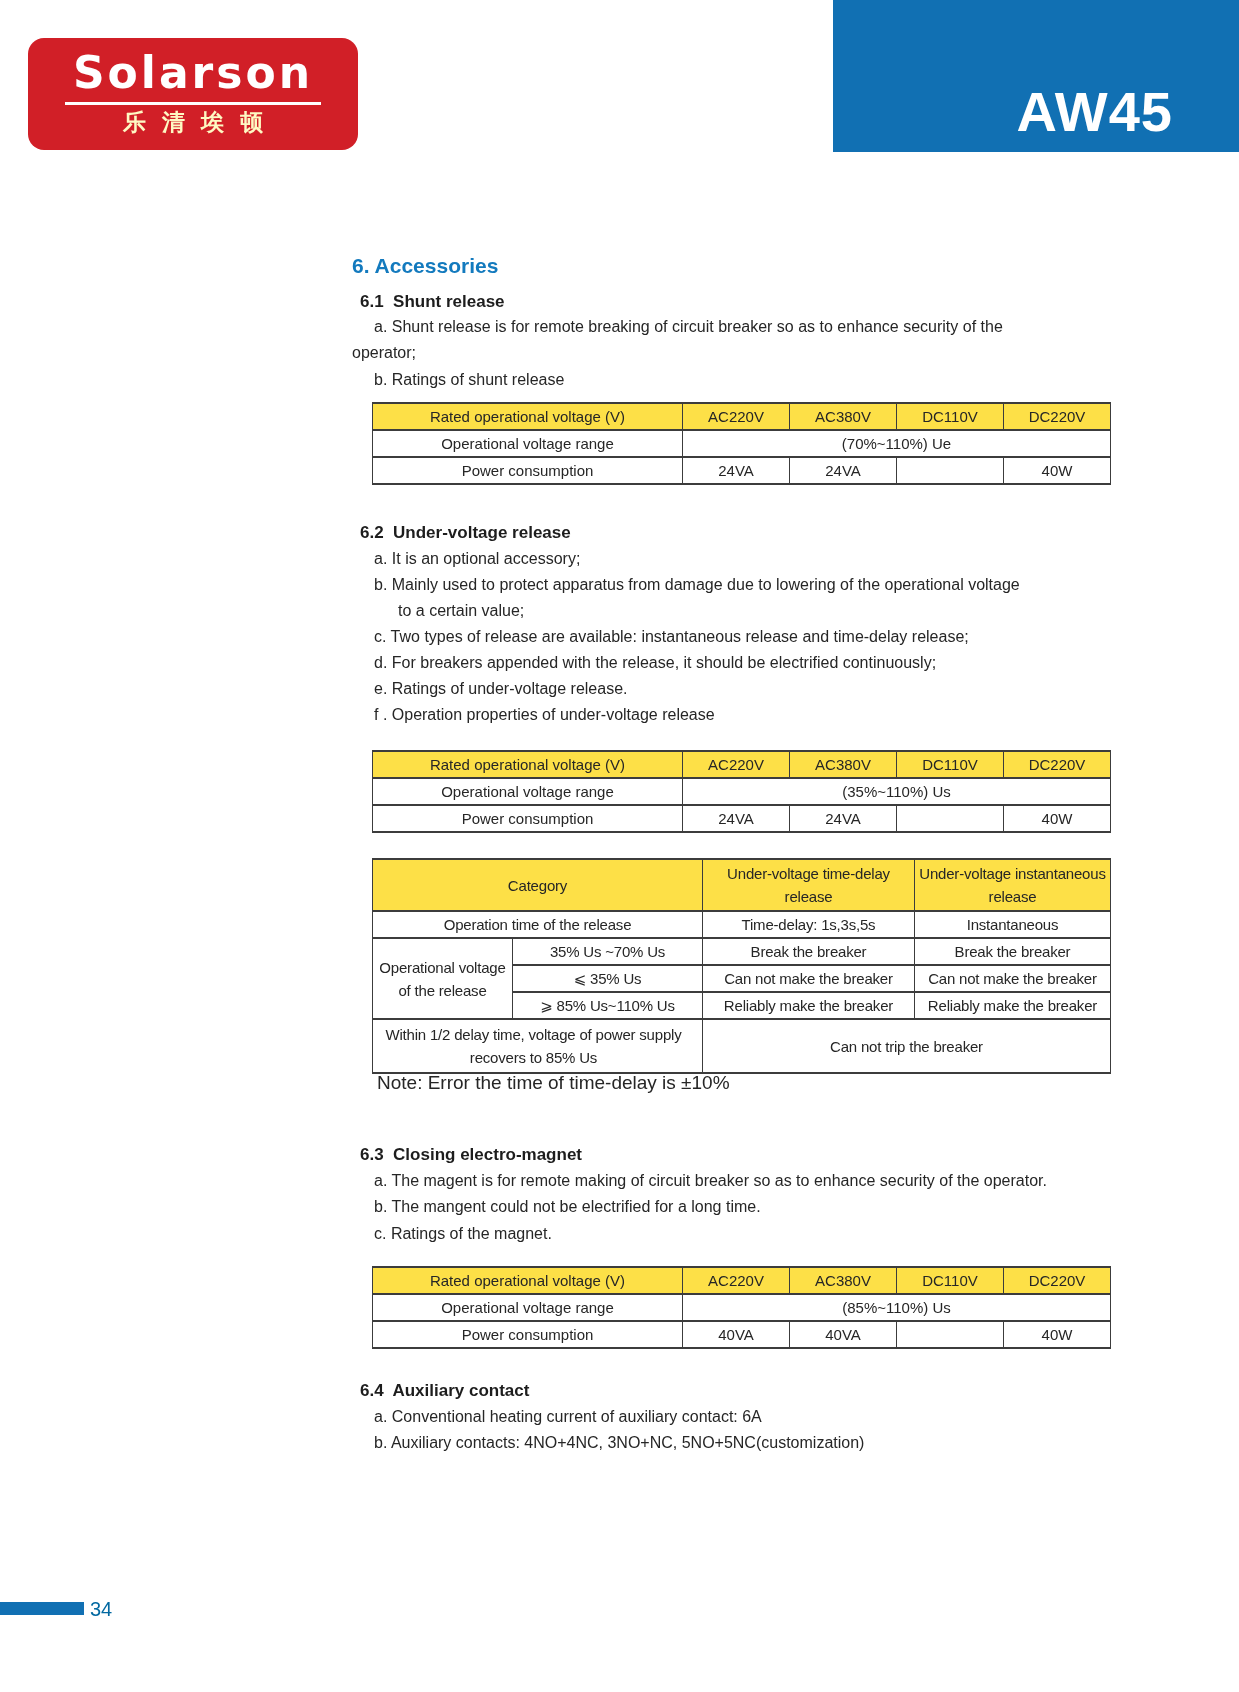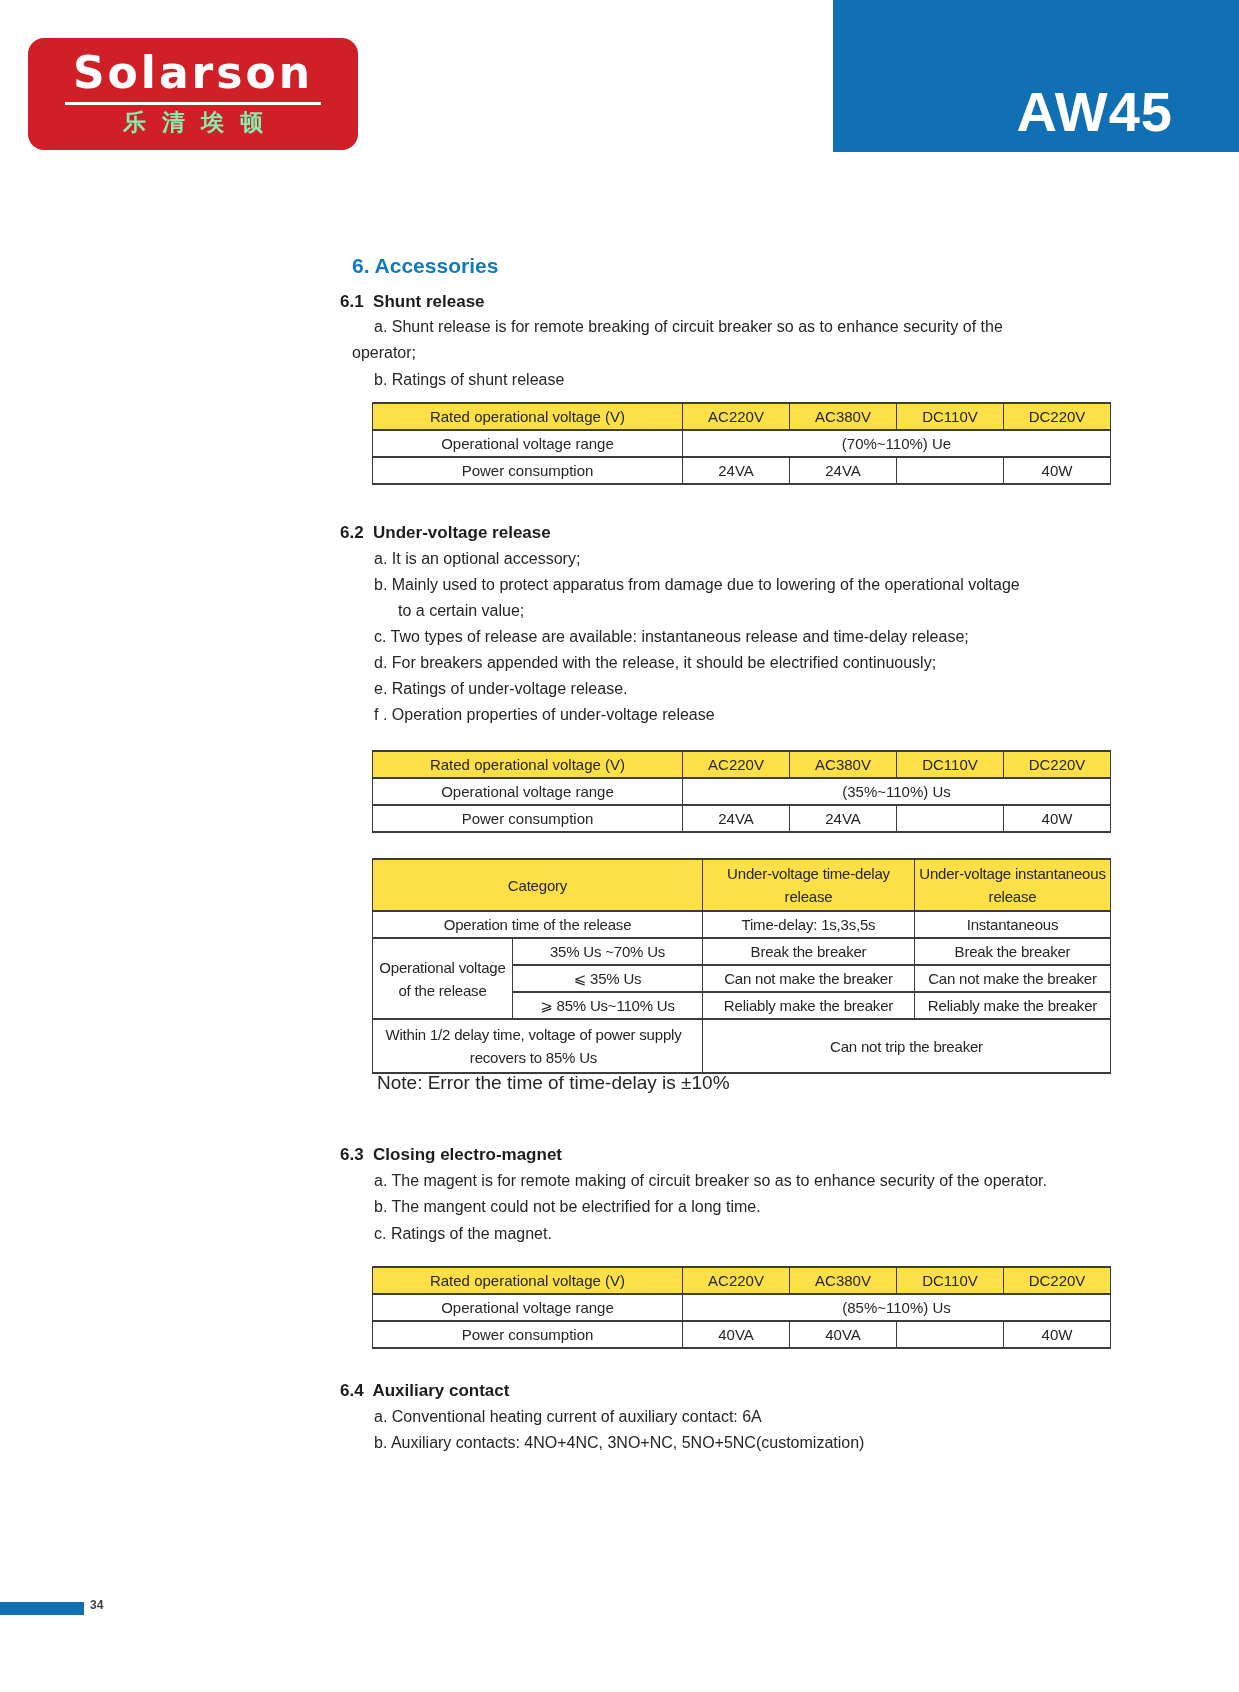--- a/index.html
+++ b/index.html
@@ -14,38 +14,38 @@
     position:absolute; left:28px; top:38px; width:330px; height:112px;
     background:#d11f27; border-radius:16px;
     display:flex; flex-direction:column; align-items:center; justify-content:center;
   }
   .logo .brand {
     color:#fff; font-weight:bold; font-size:44px; line-height:1;
     letter-spacing:3px; padding:0 8px 7px 8px; border-bottom:3px solid #fff;
     font-family:"DejaVu Sans", sans-serif; white-space:pre;
   }
   .logo .brand-cn {
-    color:#86efac; font-weight:bold; font-size:23px; margin-top:2px;
+    color:#fef9c3; font-weight:bold; font-size:23px; margin-top:2px;
     letter-spacing:16px; padding-left:16px; white-space:pre;
   }
   .model-box {
     position:absolute; left:833px; top:0; width:406px; height:152px;
     background:#1170b3; box-sizing:border-box;
     display:flex; align-items:flex-end; justify-content:flex-end;
     padding:0 66px 16px 0;
   }
   .model-box .model {
     color:#fff; font-weight:bold; font-size:56px; line-height:0.85;
     letter-spacing:1px; white-space:pre;
   }
 
   
   .h1 { position:absolute; left:352px; font-size:21px; font-weight:bold;
         color:#137abe; white-space:pre; }
-  .h2 { position:absolute; left:340px; font-size:17px; font-weight:bold;
+  .h2 { position:absolute; left:360px; font-size:17px; font-weight:bold;
         color:#1d1d1d; white-space:pre; }
   .line { position:absolute; font-size:16px; color:#262626; white-space:pre; }
   .note { position:absolute; font-size:19px; color:#262626; white-space:pre; }
 
   
   table.dt {
     position:absolute; border-collapse:collapse; table-layout:fixed;
     font-size:15px; color:#262626;
   }
   table.dt td {
@@ -57,22 +57,22 @@
   table.t3 { letter-spacing:-0.2px; }
   table.t3 td { line-height:23px; height:auto; }
   table.t3 tr.thead td { height:48px; }
   table.t3 td.band { height:22px; }
   table.t3 td.pad14 { padding-left:6px; padding-right:14px; }
   table.t3 td.tall { height:50px; }
 
   
   .footer-bar { position:absolute; left:0; top:1602px; width:84px; height:13px;
                 background:#1170b3; }
-  .page-num { position:absolute; left:90px; top:1598px; font-size:12px;
-              color:#404040; white-space:pre;font-weight:bold; }
+  .page-num { position:absolute; left:90px; top:1598px; font-size:20px;
+              color:#0369a1; white-space:pre; }
 </style>
 </head>
 <body>
 
 <div class="page">
 
   <div class="logo">
     <div class="brand">Solarson</div>
     <div class="brand-cn">乐清埃顿</div>
   </div>

